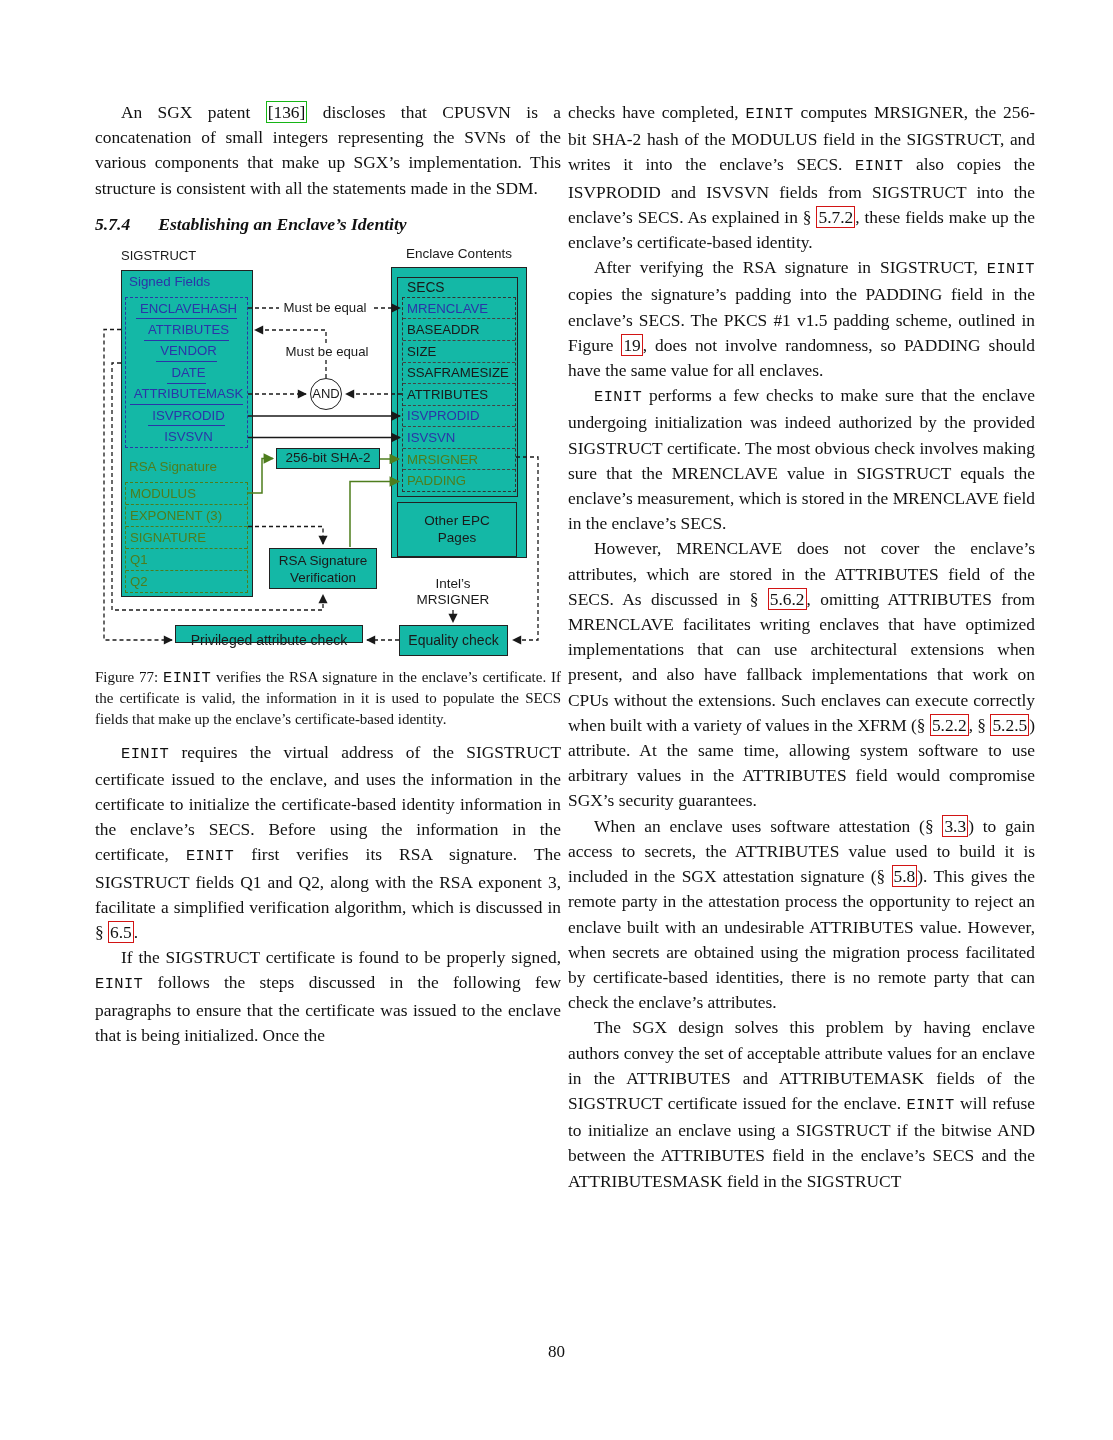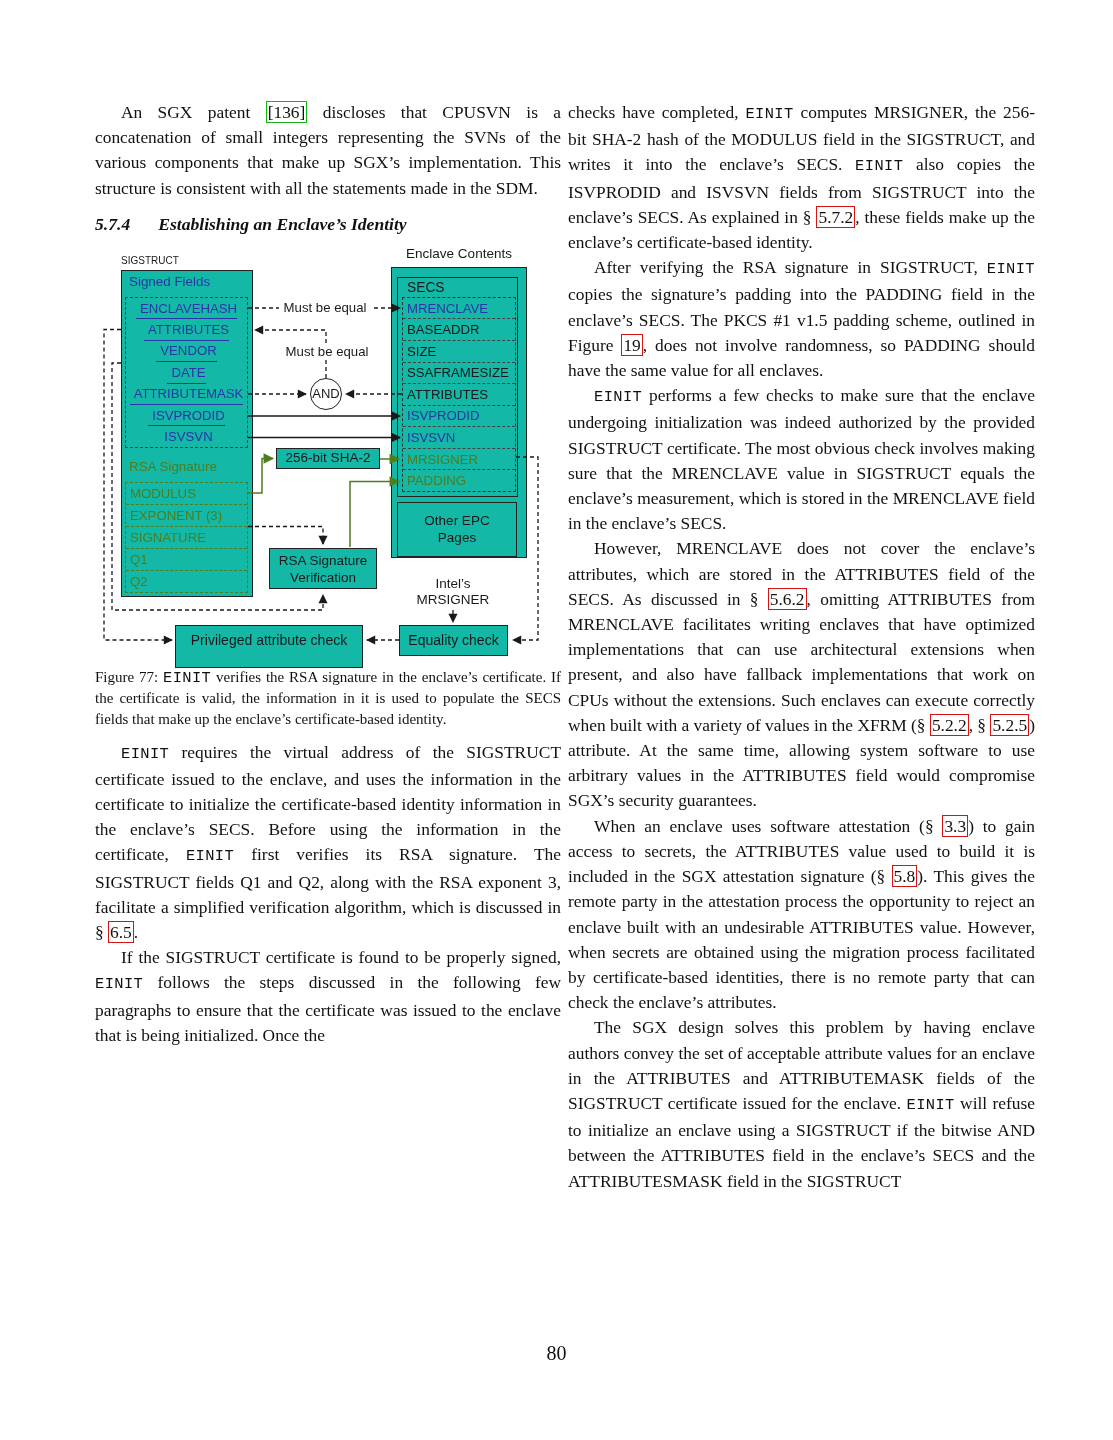--- a/index.html
+++ b/index.html
@@ -12,21 +12,21 @@
   .col-right{left:568px;width:467px;}
   p.para{margin:0;font-size:17.4px;line-height:25.2px;text-align:justify;}
   p.para.indent{text-indent:26px;}
   .seg-code{font-family:"Liberation Mono",monospace;font-size:15.4px;letter-spacing:.4px;}
   .seg-b{font-weight:normal;}
   .seg-refr{border:1.5px solid var(--link-red);padding:0 1px;}
   .seg-refg{border:1.5px solid var(--cite-green);padding:0 1px;}
   .heading{margin:13px 0 9px 0;font-size:17.6px;font-style:italic;font-weight:600;}
   .heading .hnum{margin-right:28px;font-style:italic;}
   .caption{margin:8px 0 10px 0;font-size:15px;line-height:20.6px;text-align:justify;}
-  .pagenum{position:absolute;left:0;right:0;top:1342px;text-align:center;font-size:20px;}
+  .pagenum{position:absolute;left:0;right:0;top:1342px;text-align:center;font-size:17px;}
 
   
   .fig{position:relative;width:466px;height:414px;margin:10px 0 0 0;
        font-family:"Liberation Sans",sans-serif;color:#1a1a1a;}
   .fig *{box-sizing:border-box;}
   .fbox{position:absolute;background:#14b8a6;border:1.4px solid #222;z-index:1;}
   .fbox.thin{border-width:1.2px;}
   .flabel{position:absolute;z-index:1;font-size:13.5px;white-space:nowrap;}
   .center{text-align:center;}
   .rows{position:absolute;display:flex;flex-direction:column;z-index:2;background:transparent;}
@@ -51,36 +51,36 @@
 <body>
 
 <div class="col col-left">
   <p class="para indent">An SGX patent <span class="seg-refg">[136]</span> discloses that CPUSVN is a concatenation of small integers representing the SVNs of the various components that make up SGX’s implementation. This structure is consistent with all the statements made in the SDM.</p>
   <div class="heading">
     <span class="hnum">5.7.4</span><span>Establishing an Enclave’s Identity</span>
   </div>
 
   <div class="fig">
 
-    <div class="flabel" style="left:26px;top:3px;font-size:10px;margin-top:7px;">SIGSTRUCT</div>
+    <div class="flabel" style="left:26px;top:3px;font-size:13px;">SIGSTRUCT</div>
     <div class="flabel center" style="left:296px;top:1px;width:136px;">Enclave Contents</div>
 
     <div class="fbox" style="left:26px;top:25px;width:132px;height:327px;"></div>
     <div class="fbox" style="left:296px;top:22px;width:136px;height:291px;"></div>
     <div class="fbox thin" style="left:302px;top:32px;width:121px;height:220px;"></div>
     <div class="fbox thin center" style="left:302px;top:257px;width:120px;height:55px;font-size:13.5px;line-height:17px;padding-top:9px;">
       <div>Other EPC</div>
       <div>Pages</div>
     </div>
     <div class="fbox thin center" style="left:181px;top:203px;width:104px;height:21px;font-size:13.5px;line-height:18px;">256-bit SHA-2</div>
     <div class="fbox thin center twoline" style="left:174px;top:303px;width:108px;height:41px;font-size:13.5px;">
       <div>RSA Signature</div>
       <div>Verification</div>
     </div>
-    <div class="fbox thin center" style="left:80px;top:380px;width:188px;height:43px;font-size:14px;line-height:28px;">Privileged attribute check</div>
+    <div class="fbox thin center" style="left:80px;top:380px;width:188px;height:18px;font-size:14px;line-height:28px;">Privileged attribute check</div>
     <div class="fbox thin center" style="left:304px;top:380px;width:109px;height:31px;font-size:14px;line-height:28px;">Equality check</div>
 
     <div class="flabel c-blue" style="left:34px;top:29px;font-size:13.4px;">Signed Fields</div>
     <div class="flabel c-green" style="left:34px;top:214px;font-size:13.4px;">RSA Signature</div>
     <div class="flabel" style="left:312px;top:35px;font-size:13.8px;">SECS</div>
     <div class="flabel center" style="left:298px;top:331px;width:120px;font-size:13.5px;line-height:16px;">
       <div>Intel’s</div>
       <div>MRSIGNER</div>
     </div>
 

